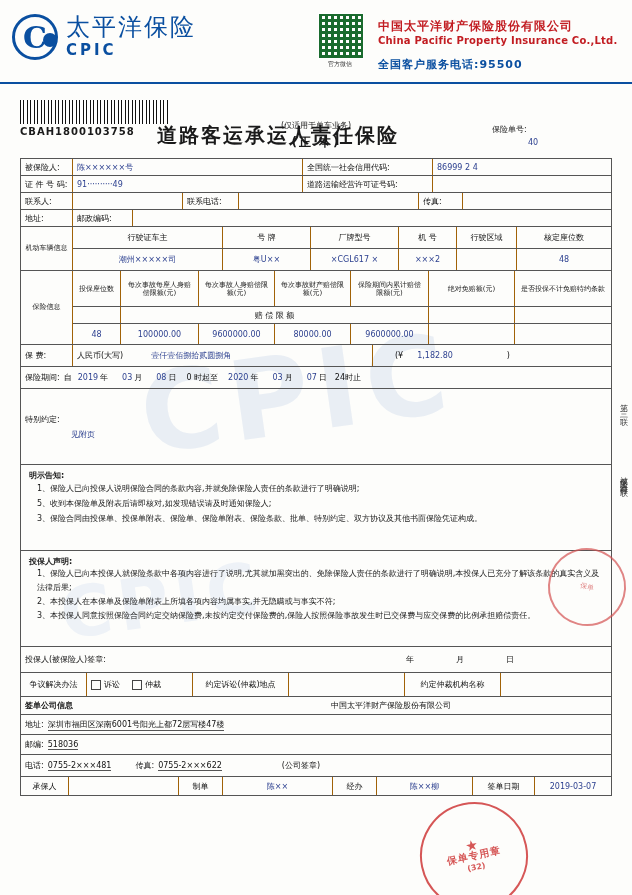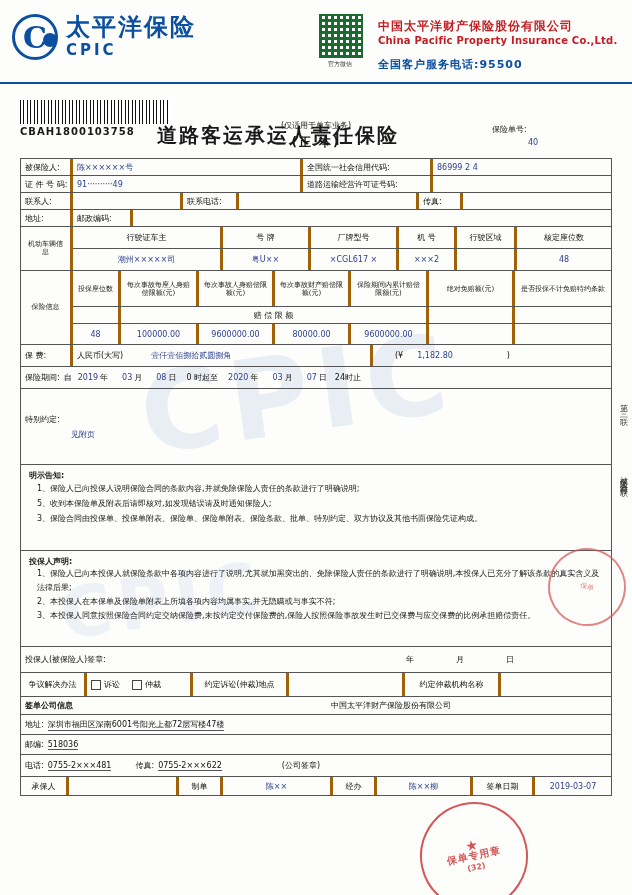--- a/index.html
+++ b/index.html
@@ -33,21 +33,21 @@
     border:3px solid #0a4fa0;box-sizing:border-box;
     display:flex;align-items:center;justify-content:center;
     color:#0a4fa0;font-size:30px;font-weight:bold;font-family:"DejaVu Serif","Liberation Serif",serif;
     position:relative;
   }
   .logo-mark:after{
     content:"";position:absolute;right:-2px;top:16px;width:14px;height:14px;
     border-radius:50%;background:#0a4fa0;
   }
   .logo-text{margin-left:8px;}
-  .logo-cn{font-size:24px;font-weight:bold;color:#0a4fa0;letter-spacing:2px;line-height:1.05;}
+  .logo-cn{font-size:24px;font-weight:normal;color:#0a4fa0;letter-spacing:2px;line-height:1.05;}
   .logo-en{font-size:15px;font-weight:bold;color:#0a4fa0;letter-spacing:3px;margin-top:1px;}
 
   .qr{
     position:absolute;left:318px;top:5px;width:44px;height:44px;
     background:
       repeating-linear-gradient(0deg,#1a6b2e 0 3px,transparent 3px 6px),
       repeating-linear-gradient(90deg,#1a6b2e 0 3px,#fff 3px 6px);
     border:1px solid #fff;
   }
   .qr-cap{position:absolute;left:316px;top:52px;width:48px;text-align:center;font-size:6px;color:#333;}
@@ -73,21 +73,21 @@
   .doc-kind{position:absolute;left:0;top:134px;width:632px;text-align:center;font-size:12px;font-weight:bold;letter-spacing:2px;}
 
   .pol-no-lbl{position:absolute;left:492px;top:124px;font-size:8px;}
   .pol-no-val{position:absolute;left:528px;top:138px;font-size:8px;color:#2b3f8f;}
 
   
   .tbl{position:absolute;left:20px;top:158px;width:592px;border:1px solid #555;box-sizing:border-box;z-index:2;background:transparent;}
   .row{display:flex;border-bottom:1px solid #555;box-sizing:border-box;}
   .row:last-child{border-bottom:none;}
   .cell{padding:2px 4px;box-sizing:border-box;display:flex;align-items:center;min-height:16px;}
-  .bdr-r{border-right:3px solid #a16207;}
+  .bdr-r{border-right:1px solid #a16207;}
   .lbl{font-size:8px;color:#111;white-space:nowrap;}
   .val{font-size:8px;color:#2b3f8f;white-space:nowrap;overflow:hidden;}
   .ctr{justify-content:center;text-align:center;}
   .col{flex-direction:column;align-items:stretch;justify-content:center;}
 
   .small{font-size:7px;}
 
   
   .subgrid{flex:1;display:flex;flex-direction:column;}
   .subrow{display:flex;border-bottom:1px solid #555;}

